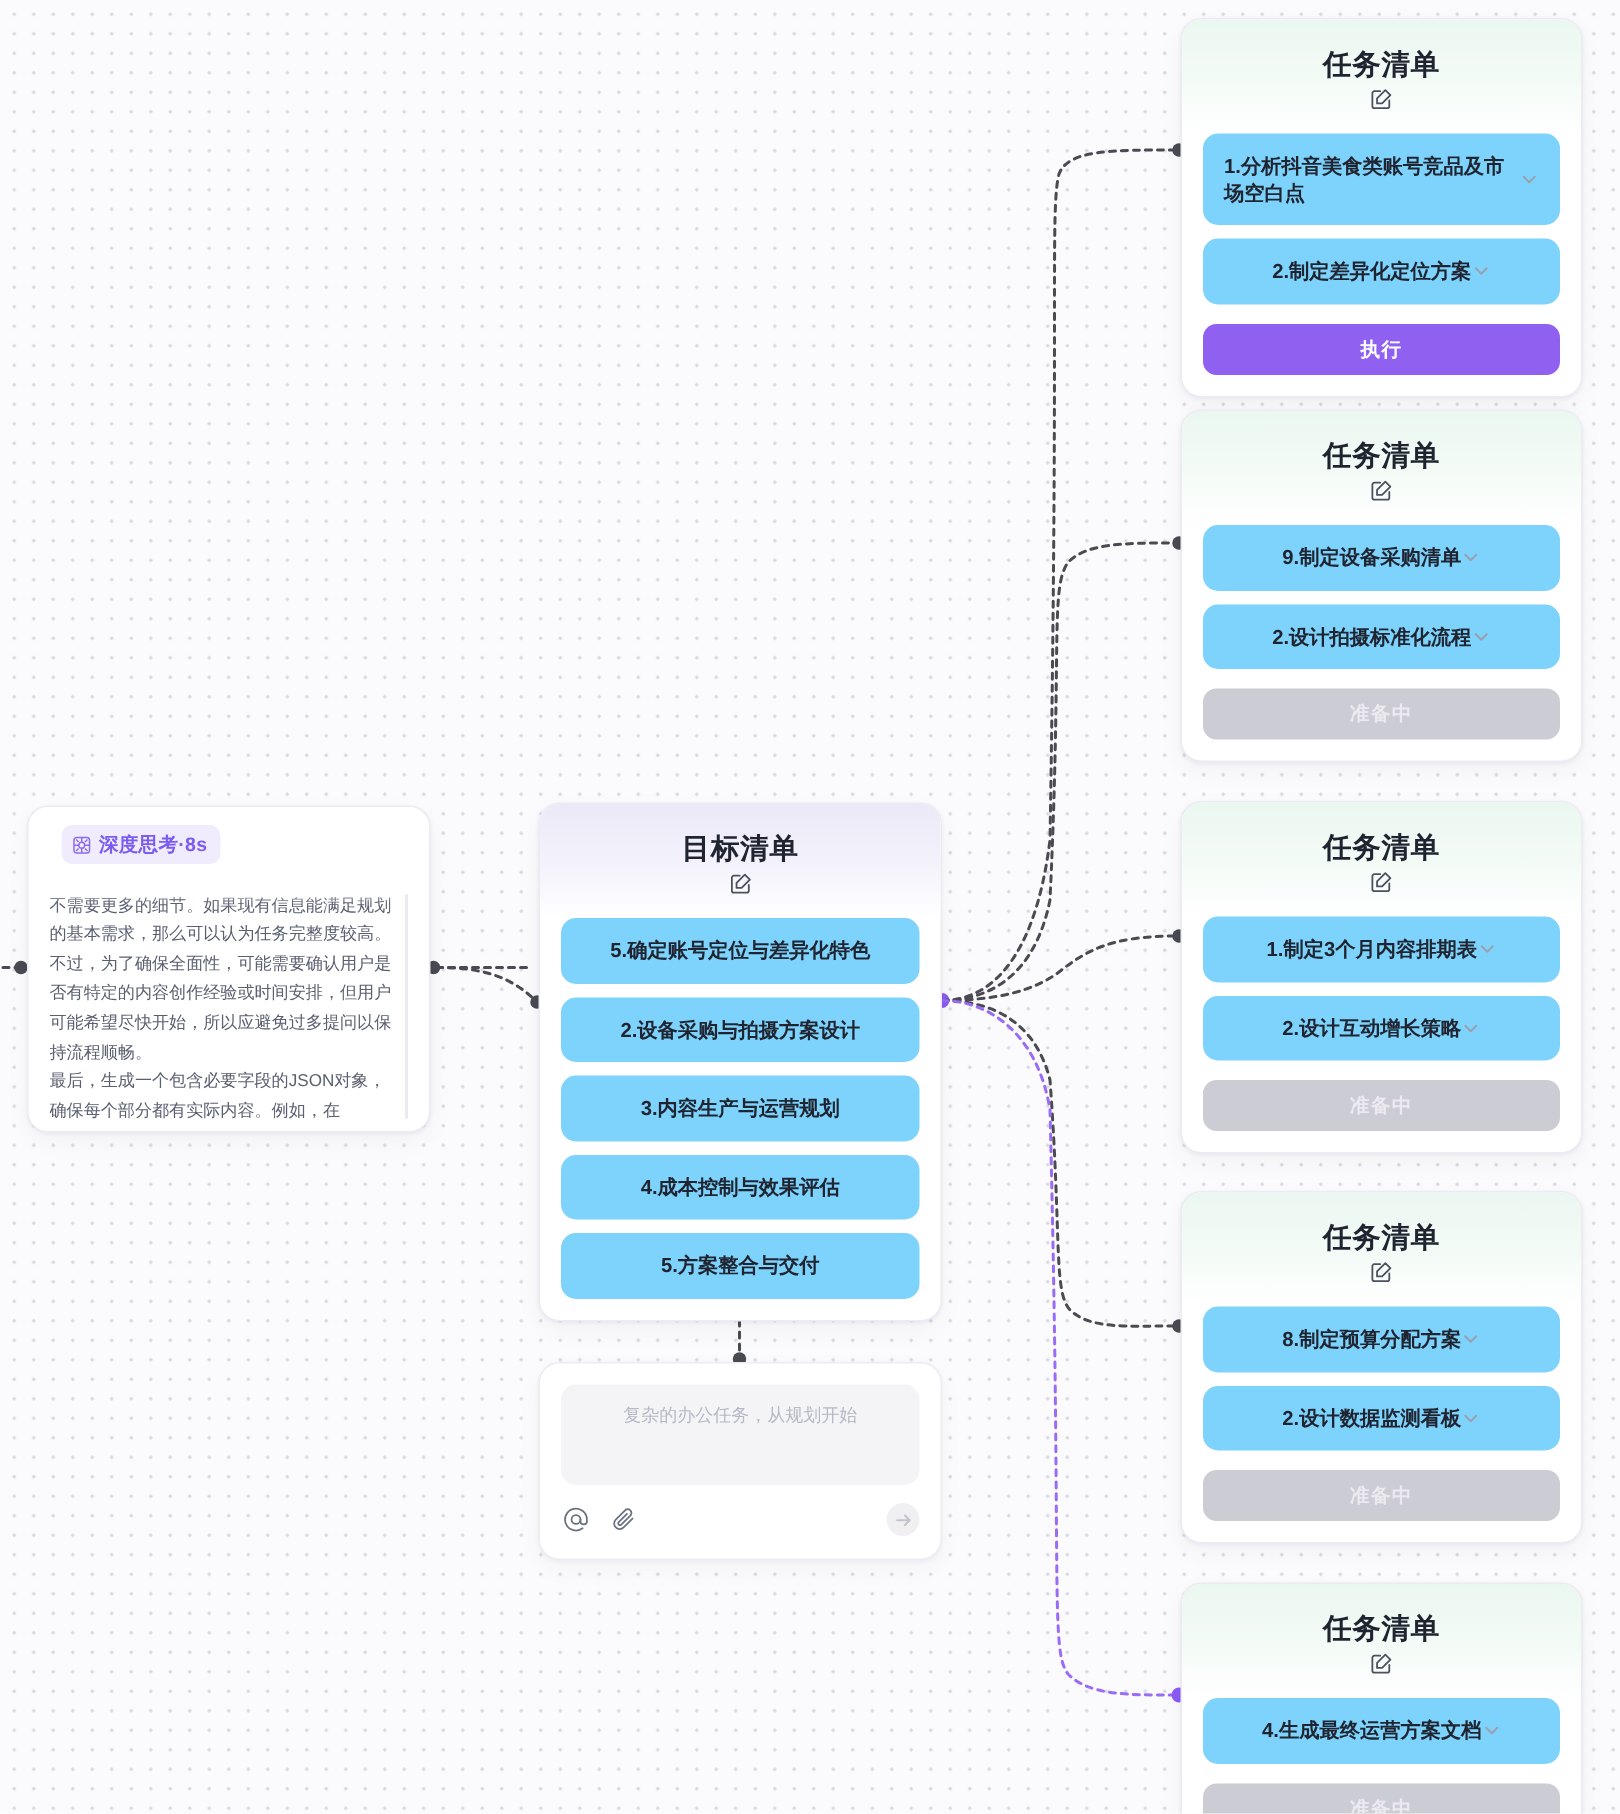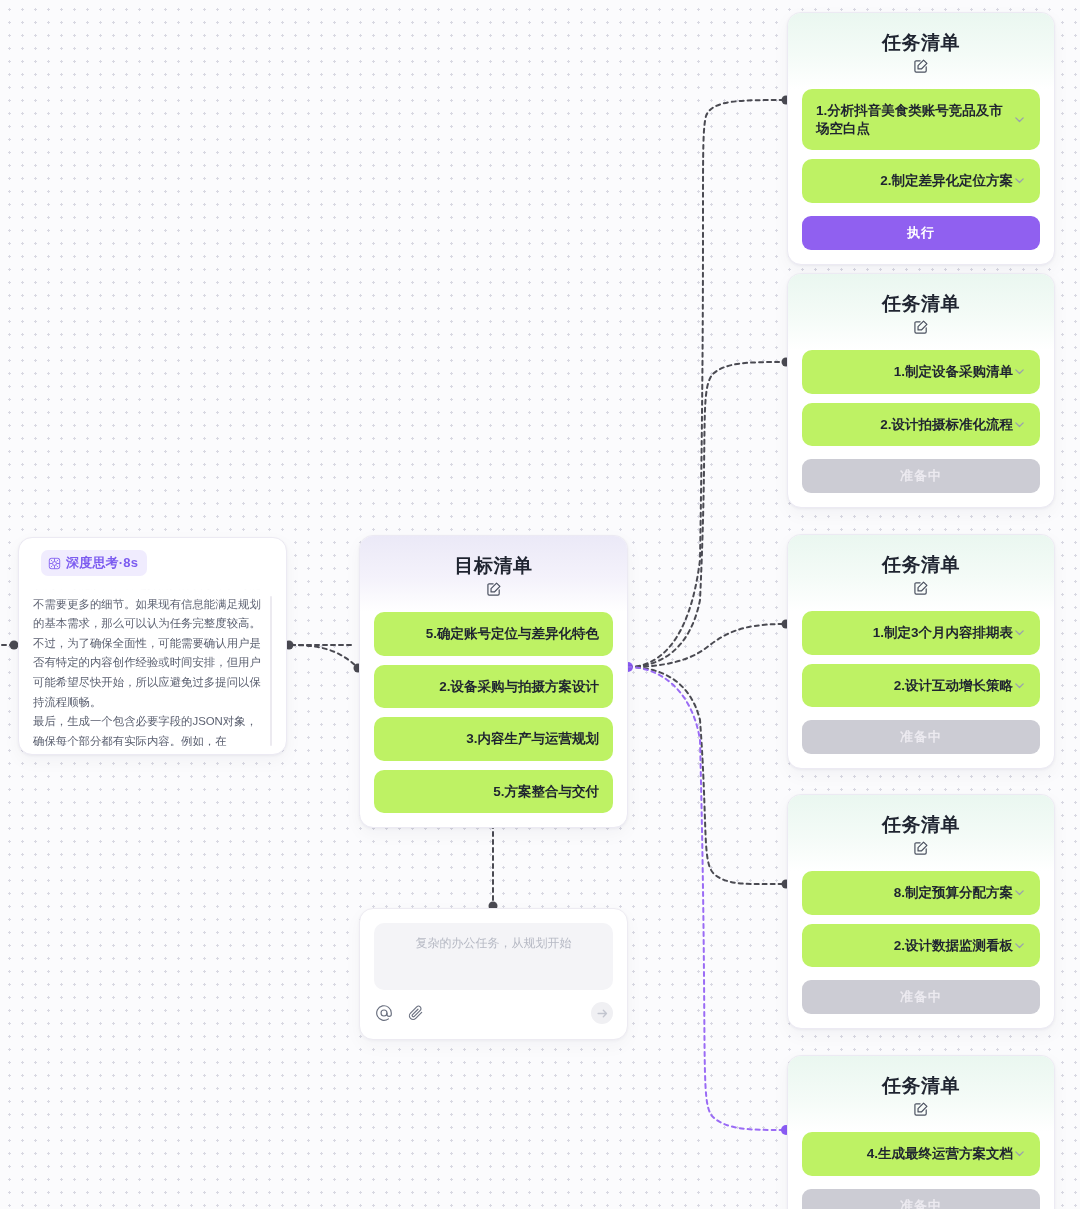--- a/index.html
+++ b/index.html
@@ -77,22 +77,22 @@
     cursor: pointer;
     color: #4b5160;
   }
   .edit-btn svg { display: block; }
 
   .card-body { padding: 0 14px 14px 14px; }
 
   .row {
     display: flex;
     align-items: center;
-    justify-content: flex-end;
-    background: #bef264;
+    justify-content: center;
+    background: #7dd3fc;
     border-radius: 10px;
     padding: 13px 14px;
     margin-bottom: 9px;
     cursor: pointer;
   }
   .row:last-child { margin-bottom: 0; }
   .row-label {
     font-size: 13.5px;
     font-weight: bold;
     color: #1f2430;
@@ -323,20 +323,23 @@
       <div class="row">
         <span class="row-label">5.确定账号定位与差异化特色</span>
       </div>
       <div class="row">
         <span class="row-label">2.设备采购与拍摄方案设计</span>
       </div>
       <div class="row">
         <span class="row-label">3.内容生产与运营规划</span>
       </div>
       <div class="row">
+        <span class="row-label">4.成本控制与效果评估</span>
+      </div>
+      <div class="row">
         <span class="row-label">5.方案整合与交付</span>
       </div>
     </div>
   </div>
 
   <div class="card task-card" style="left:787px; top:12px; width:268px;">
     <div class="card-head">
       <span class="card-title">任务清单</span>
       <span class="edit-btn">
         <svg width="16" height="16" viewBox="0 0 20 20" fill="none" stroke="currentColor" stroke-width="1.5" stroke-linecap="round" stroke-linejoin="round">
@@ -371,21 +374,21 @@
       <span class="card-title">任务清单</span>
       <span class="edit-btn">
         <svg width="16" height="16" viewBox="0 0 20 20" fill="none" stroke="currentColor" stroke-width="1.5" stroke-linecap="round" stroke-linejoin="round">
           <path d="M16.5 11.2V16a1.6 1.6 0 0 1-1.6 1.6H4a1.6 1.6 0 0 1-1.6-1.6V5.1A1.6 1.6 0 0 1 4 3.5h4.9"></path>
           <path d="M13.2 2.6l4.2 4.2-6.9 6.9H6.3V9.5z"></path>
         </svg>
       </span>
     </div>
     <div class="card-body">
       <div class="row">
-        <span class="row-label">1.制定设备采购清单</span>
+        <span class="row-label">9.制定设备采购清单</span>
         <span class="chev">
           <svg width="13" height="13" viewBox="0 0 16 16" fill="none" stroke="currentColor" stroke-width="1.6" stroke-linecap="round" stroke-linejoin="round">
               <path d="M3.5 6l4.5 4.5L12.5 6"></path>
             </svg>
         </span>
       </div>
       <div class="row">
         <span class="row-label">2.设计拍摄标准化流程</span>
         <span class="chev">
           <svg width="13" height="13" viewBox="0 0 16 16" fill="none" stroke="currentColor" stroke-width="1.6" stroke-linecap="round" stroke-linejoin="round">

